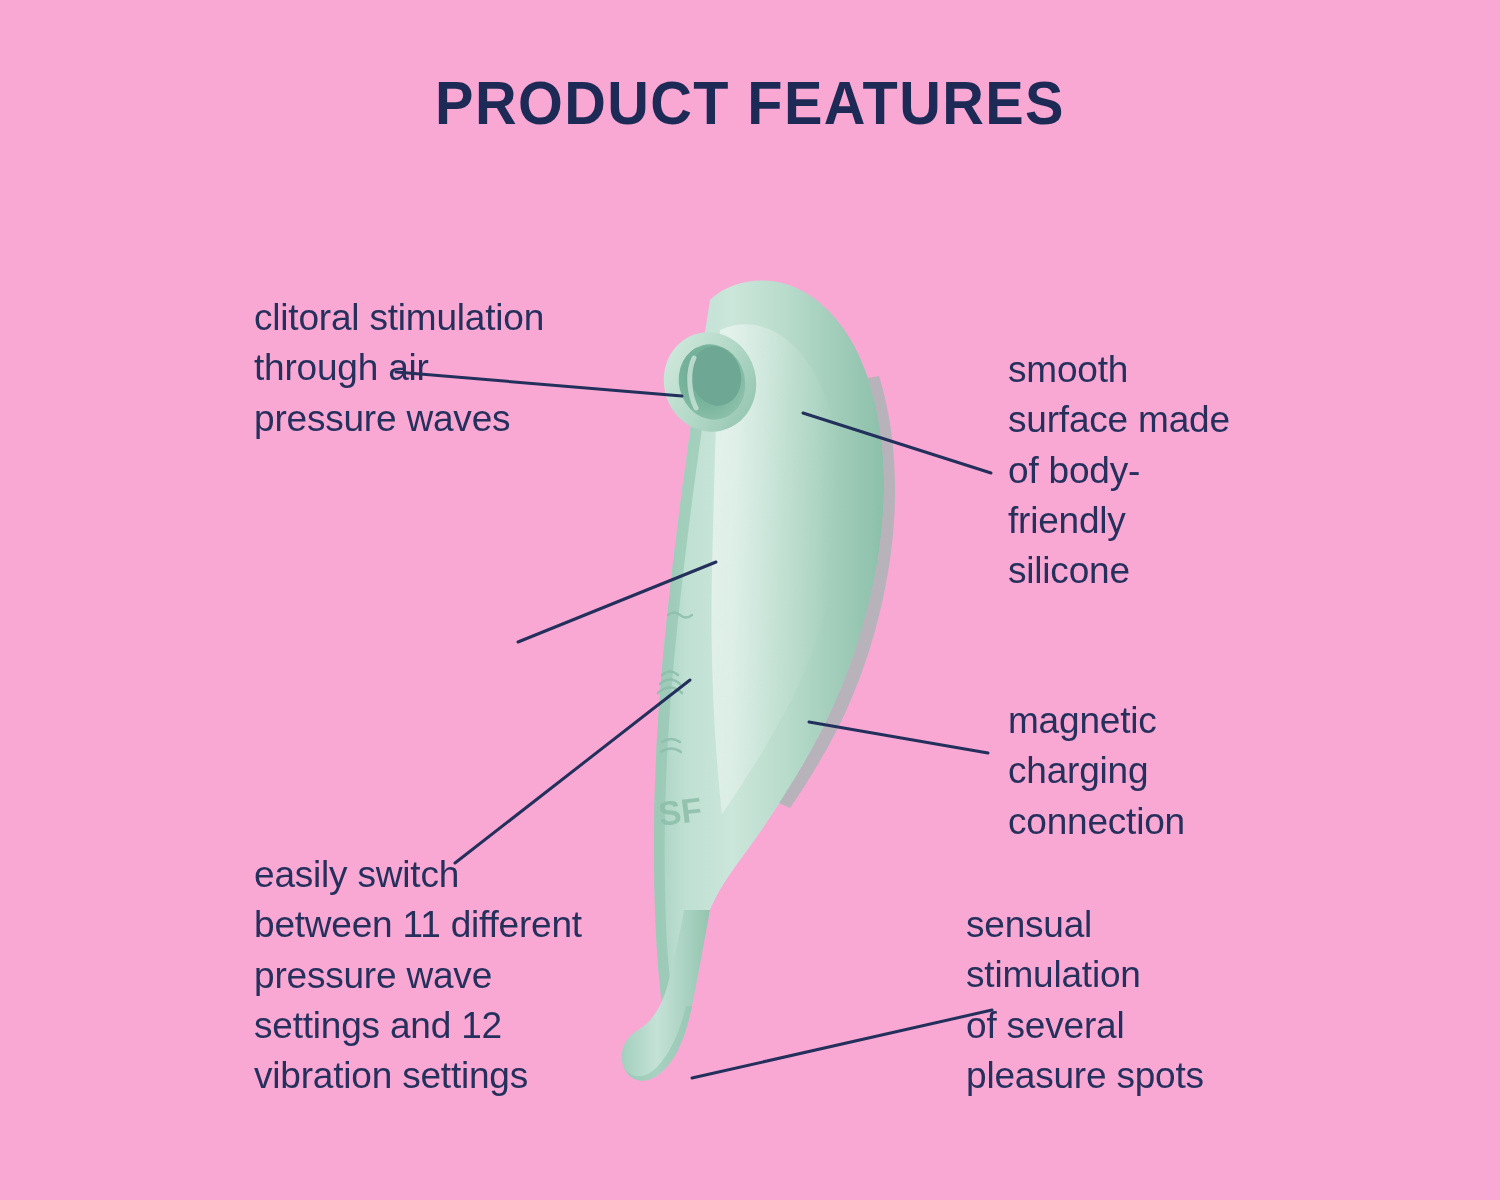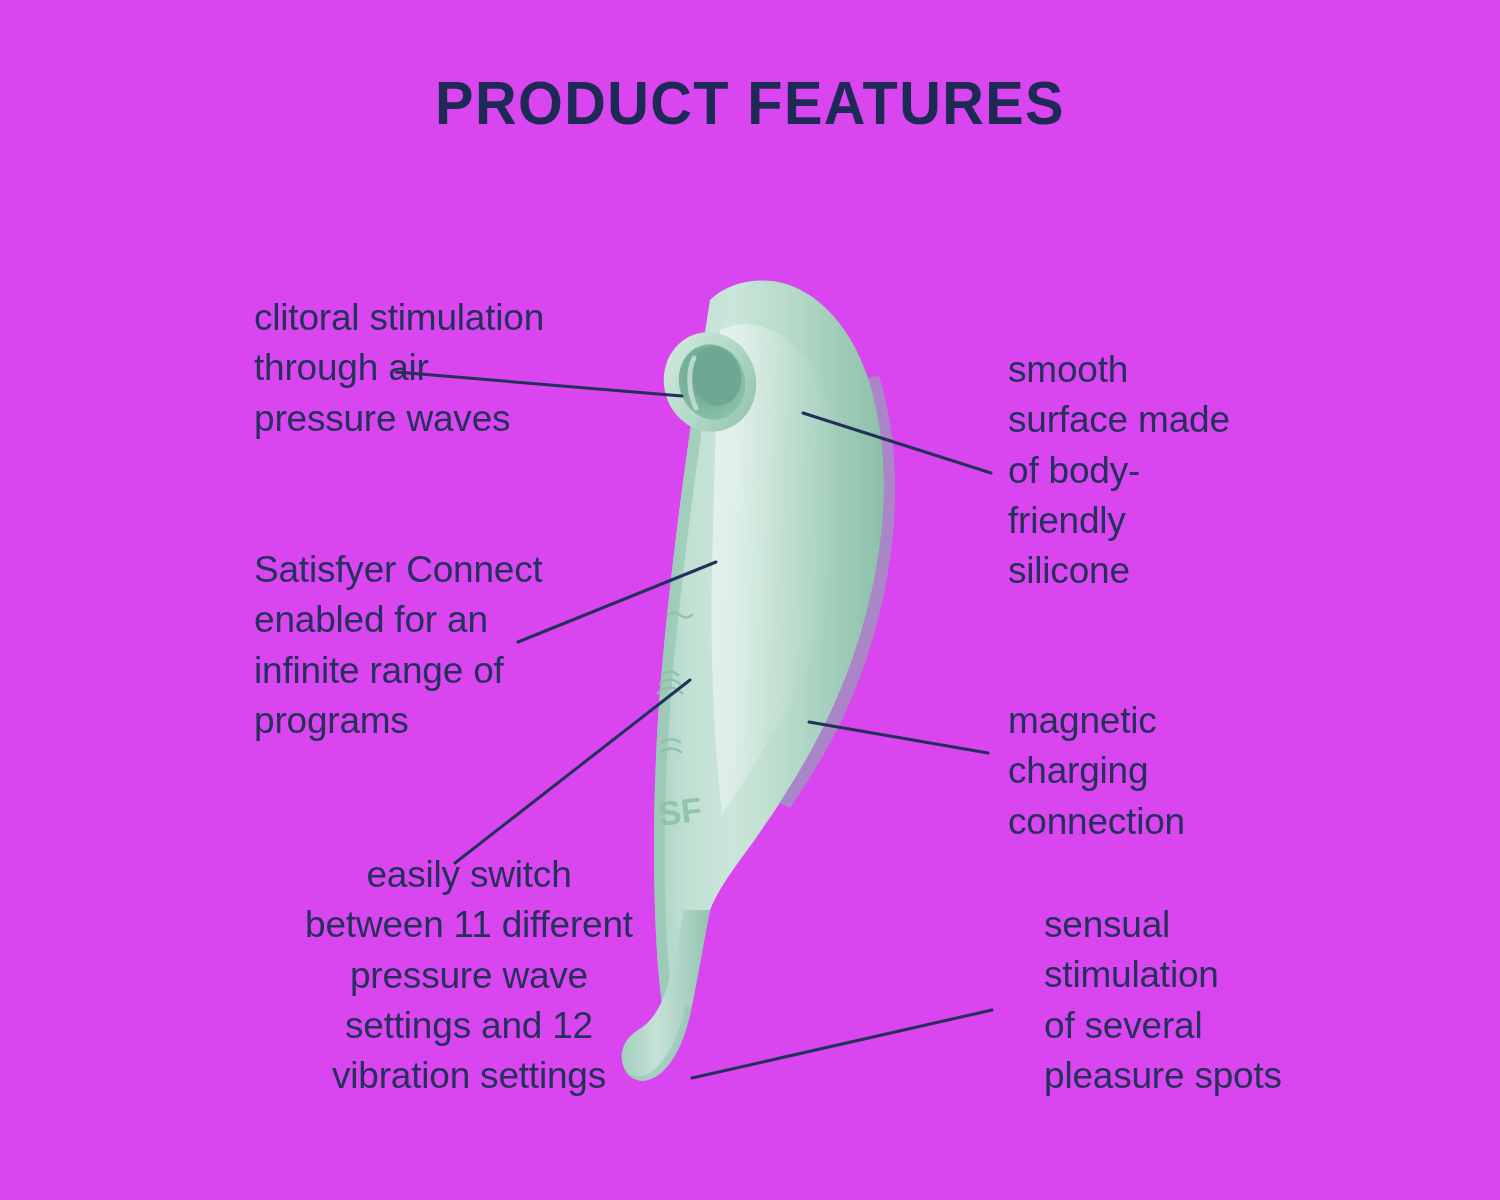--- a/index.html
+++ b/index.html
@@ -7,21 +7,21 @@
     padding: 0;
     background: #ffffff;
   }
   body {
     font-family: "Liberation Sans", sans-serif;
   }
   #page {
     position: relative;
     width: 1500px;
     height: 1200px;
-    background: #d946ef;
+    background: #f9a8d4;
     overflow: hidden;
   }
 
   
   #page-title {
     position: absolute;
     top: 72px;
     left: 0;
     width: 1500px;
     text-align: center;
@@ -44,24 +44,24 @@
     font-size: 37px;
     line-height: 1.36;
     letter-spacing: -0.2px;
     white-space: pre-line;
   }
   .callout.left  { text-align: left; margin-left: 36px; }
   .callout.right { text-align: left; }
 
   #callout-air        { left: 218px; top: 293px;  width: 420px; }
   #callout-connect    { left: 218px; top: 545px;  width: 420px; }
-  #callout-switch     { left: 218px; top: 850px;  width: 430px; text-align: center; }
+  #callout-switch     { left: 218px; top: 850px;  width: 430px; }
   #callout-silicone   { left: 1008px; top: 345px; width: 300px; }
   #callout-magnetic   { left: 1008px; top: 696px; width: 300px; }
-  #callout-sensual    { left: 1044px; top: 900px; width: 300px; }
+  #callout-sensual    { left: 966px; top: 900px; width: 300px; }
 
   
   #product-figure {
     position: absolute;
     left: 600px;
     top: 270px;
     width: 320px;
     height: 850px;
   }
   #product-figure svg { display: block; width: 100%; height: 100%; }
@@ -209,24 +209,20 @@
         <line x1="809" y1="722" x2="988" y2="753"></line>
         <line x1="692" y1="1078" x2="992" y2="1010"></line>
       </g>
     </svg>
   </div>
 
   <div class="callout left" id="callout-air">clitoral stimulation
 through air
 pressure waves</div>
 
-  <div class="callout left" id="callout-connect">Satisfyer Connect
-enabled for an
-infinite range of
-programs</div>
 
   <div class="callout left" id="callout-switch">easily switch
 between 11 different
 pressure wave
 settings and 12
 vibration settings</div>
 
   <div class="callout right" id="callout-silicone">smooth
 surface made
 of body-

